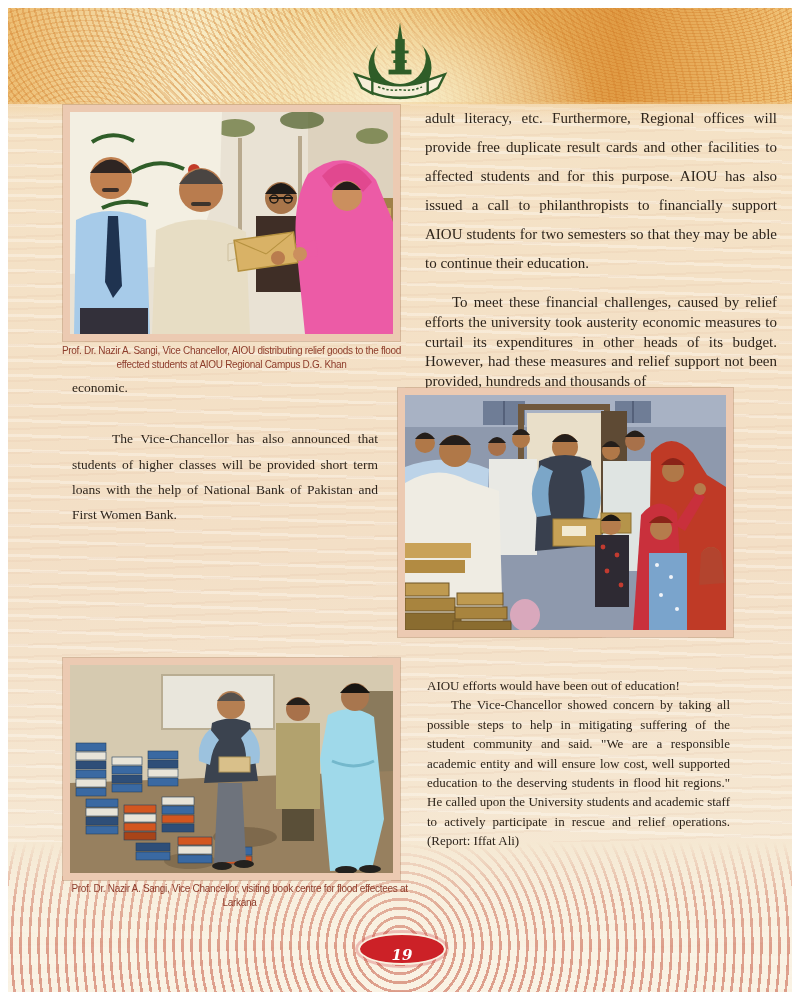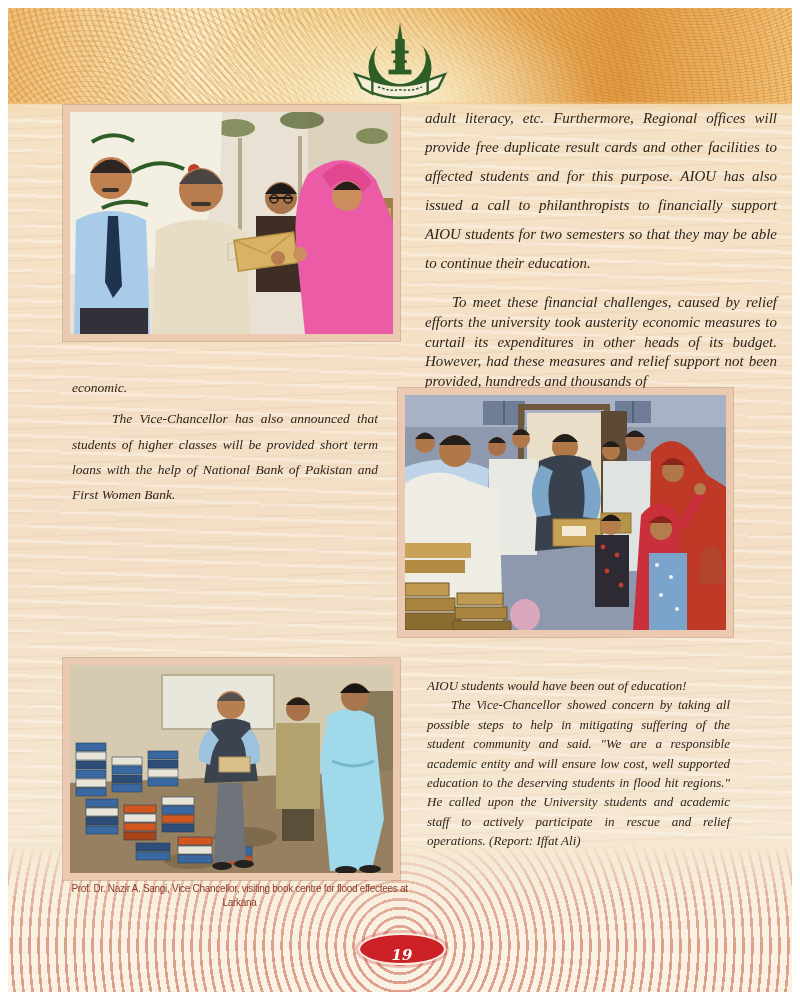--- a/index.html
+++ b/index.html
@@ -37,24 +37,24 @@
   .photo-frame svg{display:block;}
   .pf1{left:55px;top:97px;width:323px;height:222px;}
   .pf2{left:390px;top:380px;width:321px;height:235px;}
   .pf3{left:55px;top:650px;width:323px;height:208px;}
   
   .caption{position:absolute;width:347px;text-align:center;color:#8d3c2b;
     font-family:"Liberation Sans",sans-serif;font-size:10px;line-height:14px;letter-spacing:-0.3px;}
   .cap1{left:50px;top:336px;}
   .cap3{left:50px;top:874px;margin-left:8px;}
   
-  .btxt{position:absolute;color:#2d241b;text-align:justify;font-style:italic;}
+  .btxt{position:absolute;color:#2d241b;text-align:justify;}
   .btxt p{margin:0;}
   .ltext{left:64px;top:367px;width:306px;font-size:13.5px;line-height:25.3px;}
-  .ltext .lp{margin-top:6px;text-indent:40px;}
+  .ltext .lp{margin-top:26px;text-indent:40px;}
   .rtext-top{left:417px;top:96px;width:352px;font-size:15px;}
   .rtext-top .rp1{line-height:29px;}
   .rtext-top .rp2{margin-top:15px;line-height:19.8px;text-indent:27px;}
   .rtext-bottom{left:419px;top:668px;width:303px;font-size:13px;line-height:19.4px;}
   .rtext-bottom .rp4{text-indent:24px;}
 </style>
 </head>
 <body>
 
 <div id="page">
@@ -133,20 +133,21 @@
 
         <g transform="rotate(-8 196 140)">
           <rect x="166" y="124" width="60" height="31" fill="#d9b266" stroke="#b5913f" stroke-width="1.5"></rect>
           <line x1="166" y1="124" x2="196" y2="142" stroke="#b5913f"></line>
           <line x1="226" y1="124" x2="196" y2="142" stroke="#b5913f"></line>
         </g>
         <circle cx="208" cy="146" r="7" fill="#b97c4e"></circle>
         <circle cx="230" cy="142" r="7" fill="#cb8f5e"></circle>
       </svg>
     </div>
+    <div class="caption cap1">Prof. Dr. Nazir A. Sangi, Vice Chancellor, AIOU distributing relief goods to the flood  effected students at AIOU Regional Campus D.G. Khan</div>
 
     <div class="btxt ltext">
       <p class="cont">economic.</p>
       <p class="lp">The Vice-Chancellor has also announced that students of higher classes will be provided short term loans with the help of National Bank of Pakistan and First Women Bank.</p>
     </div>
 
     <div class="btxt rtext-top">
       <p class="rp1">adult literacy, etc. Furthermore, Regional offices will provide free duplicate result cards and other facilities to affected students and for this purpose. AIOU has also issued a call to philanthropists to financially support AIOU students for two semesters so that they may be able to continue their education.</p>
       <p class="rp2">To meet these financial challenges, caused by relief efforts the university took austerity economic measures to curtail its expenditures in other heads of its budget. However, had these measures and relief support not been provided, hundreds and thousands of</p>
     </div>
@@ -223,21 +224,21 @@
         <rect x="0" y="203" width="50" height="13" fill="#a8843e" stroke="#6e5526" stroke-width="1"></rect>
         <rect x="0" y="218" width="56" height="17" fill="#8a6c30" stroke="#6e5526" stroke-width="1"></rect>
         <rect x="52" y="198" width="46" height="12" fill="#bf9a50" stroke="#6e5526" stroke-width="1"></rect>
         <rect x="50" y="212" width="52" height="12" fill="#a8843e" stroke="#6e5526" stroke-width="1"></rect>
         <rect x="48" y="226" width="58" height="9" fill="#8a6c30" stroke="#6e5526" stroke-width="1"></rect>
         <ellipse cx="120" cy="220" rx="15" ry="16" fill="#d9a8bc"></ellipse>
       </svg>
     </div>
 
     <div class="btxt rtext-bottom">
-      <p class="cont">AIOU students would have been out of education!</p>
+      <p class="cont">AIOU efforts would have been out of education!</p>
       <p class="rp4">The Vice-Chancellor showed concern by taking all possible steps to help in mitigating suffering of the student community and said. "We are a responsible academic entity and will ensure low cost, well supported education to the deserving students in flood hit regions." He called upon the University students and academic staff to actively participate in rescue and relief operations. (Report: Iffat Ali)</p>
     </div>
 
     <div class="photo-frame pf3">
       <svg width="323" height="208" viewBox="0 0 323 208" preserveAspectRatio="none">
         <rect width="323" height="208" fill="#d6cab0"></rect>
         <rect x="92" y="10" width="112" height="54" fill="#e9e6dc" stroke="#b9ad92" stroke-width="2"></rect>
         <rect x="288" y="26" width="35" height="88" fill="#8a7a5c"></rect>
         <path d="M0,118 L323,106 L323,208 L0,208 Z" fill="#97805f"></path>
         <ellipse cx="175" cy="172" rx="32" ry="10" fill="#6e5a40" opacity="0.6"></ellipse>

